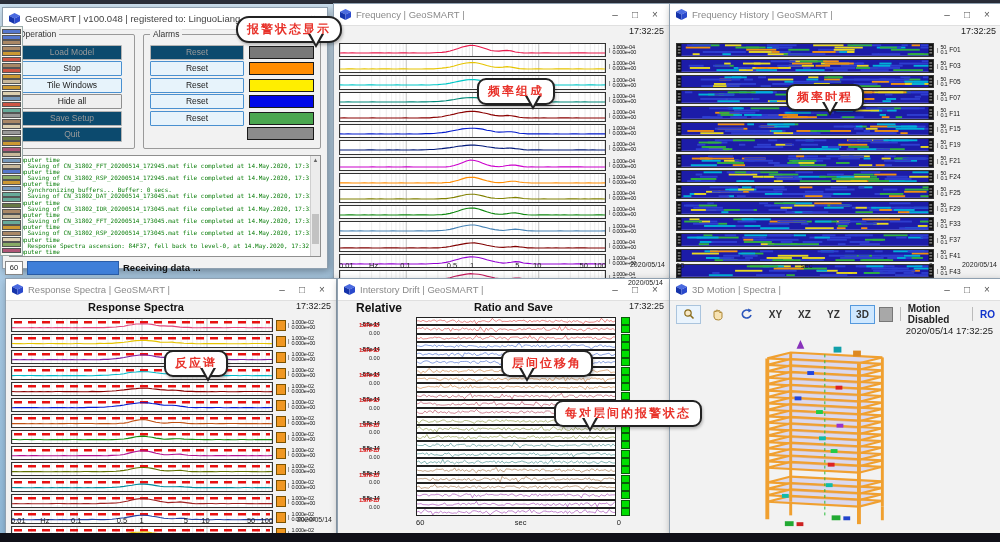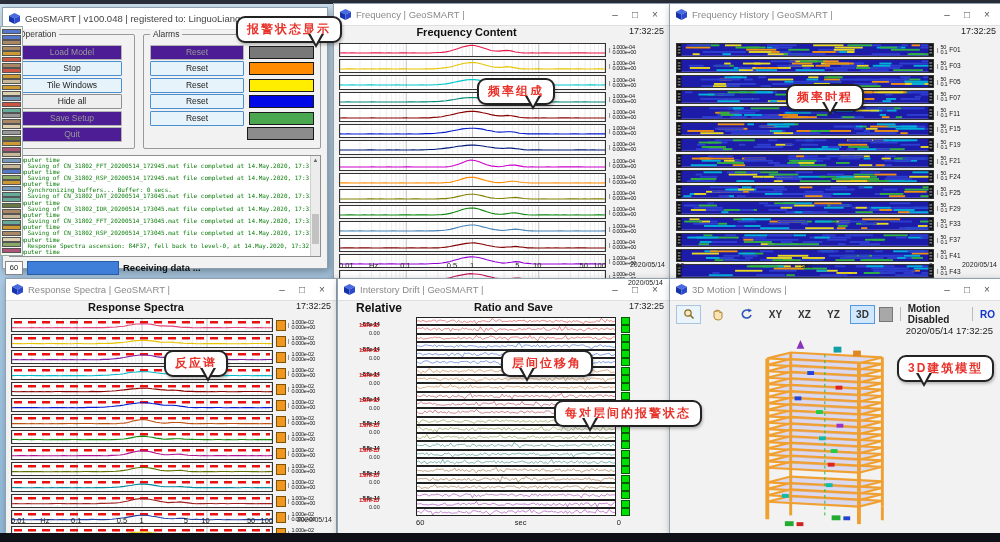--- a/index.html
+++ b/index.html
@@ -37,21 +37,21 @@
 
   
   .groups{display:flex;gap:8px;padding:4px 6px 2px 6px;}
   .groupbox{border:1px solid #9a9a9a;border-radius:2px;position:relative;padding:8px 6px 4px 6px;}
   .grouplab{position:absolute;top:-6px;left:6px;background:#f2f2f2;padding:0 3px;font-size:8.5px;color:#333;}
   .op{flex:0 0 112px;display:flex;flex-direction:column;gap:3px;}
   .al{flex:1;display:flex;flex-direction:column;gap:3px;}
   .btn{height:13px;font-size:8.5px;line-height:12px;text-align:center;border-radius:1px;}
   .btn.on{background:#e7f3fb;border:1px solid #4a90d0;color:#222;}
   .btn.norm{background:#efefef;border:1px solid #8f8f8f;color:#222;}
-  .btn.off{background:#4c1d95;border:1px solid #b4b4b4;color:#9a9a9a;}
+  .btn.off{background:#0c4a6e;border:1px solid #b4b4b4;color:#9a9a9a;}
   .alrow{display:flex;gap:5px;align-items:center;}
   .alrow .btn{flex:0 0 92px;}
   .alspacer{flex:0 0 92px;}
   .albar{flex:1;height:11px;border:1.5px solid #1a1a1a;}
   .logbox{margin:4px 6px 0 6px;height:100px;background:#fff;border:1px solid #8f8f8f;position:relative;overflow:hidden;}
   .loglines{position:absolute;left:3px;top:1px;right:12px;font-family:"DejaVu Sans Mono",monospace;
     font-size:6px;line-height:6.15px;color:#0a7d0a;white-space:nowrap;}
   .vsb{position:absolute;right:0;top:0;bottom:0;width:9px;background:#ececec;border-left:1px solid #cfcfcf;}
   .vsb .arr{display:block;font-size:6px;color:#666;text-align:center;line-height:8px;}
   .vsb .thumb{position:absolute;left:1px;right:1px;top:58%;height:30%;background:#c2c2c2;}
@@ -255,21 +255,20 @@
           <polygon points="10,2.5 5,5 5,10 10,7.5" fill="#2a49cc"></polygon>
         </svg>
       <span class="wtitle">Frequency | GeoSMART |</span>
       <span class="winbtns">
           <span class="winbtn">–</span>
           <span class="winbtn">□</span>
           <span class="winbtn">×</span>
         </span>
     </div>
     <div class="whead">
-      <span class="wheading">Frequency Content</span>
       <span class="wtime">17:32:25</span>
     </div>
     <div class="rowsarea" id="freq-rows" style="left:5px;right:4px;top:38px;bottom:22px;">
         <div class="prow" style="flex: 1 1 0%; margin: 1px 0px;">
           <div class="strip">
             <svg viewBox="0 0 260 12" preserveAspectRatio="none">
               <path d="M19.6 0V12M31.0 0V12M39.1 0V12M45.4 0V12M50.6 0V12M54.9 0V12M58.7 0V12M62.0 0V12M84.6 0V12M96.0 0V12M104.1 0V12M110.4 0V12M115.6 0V12M119.9 0V12M123.7 0V12M127.0 0V12M149.6 0V12M161.0 0V12M169.1 0V12M175.4 0V12M180.6 0V12M184.9 0V12M188.7 0V12M192.0 0V12M214.6 0V12M226.0 0V12M234.1 0V12M240.4 0V12M245.6 0V12M249.9 0V12M253.7 0V12M257.0 0V12" stroke="#dcdcdc" stroke-width="0.5" fill="none"></path>
               <path d="M0 0V12M65 0V12M130 0V12M195 0V12M260 0V12" stroke="#9a9a9a" stroke-width="0.6" fill="none"></path>
               <path d="M0 8.9L4 8.7L8 8.9L12 8.7L16 8.9L20 8.8L24 8.8L28 8.9L32 8.7L36 8.7L40 8.7L44 8.8L48 8.7L52 8.9L56 8.8L60 8.7L64 8.7L68 8.8L72 8.7L76 8.8L80 8.9L84 8.9L88 8.8L92 8.6L96 8.4L100 8.2L104 7.7L108 6.9L112 5.7L116 4.4L120 2.9L124 2.1L128 1.3L132 1.5L136 2.5L140 3.6L144 4.9L148 6.4L152 6.9L156 7.0L160 6.5L164 6.3L168 6.8L172 7.8L176 8.4L180 8.7L184 8.8L188 8.6L192 8.9L196 8.8L200 8.7L204 8.7L208 8.9L212 8.8L216 8.9L220 8.8L224 8.8L228 8.7L232 8.7L236 8.7L240 8.7L244 8.9L248 8.9L252 8.9L256 8.8L260 8.9" fill="none" stroke="#e8194b" stroke-width="1.1"></path>
             </svg>
@@ -2125,21 +2124,21 @@
     <span class="axdate" style="right:6px;bottom:6px;">2020/05/14</span>
   </div>
 
   <div class="window" id="w-3d" style="left:669px;top:278px;width:331px;height:257px;">
     <div class="titlebar">
       <svg class="cube" viewBox="0 0 10 10">
           <polygon points="5,0 10,2.5 5,5 0,2.5" fill="#4a6ae0"></polygon>
           <polygon points="0,2.5 5,5 5,10 0,7.5" fill="#1533aa"></polygon>
           <polygon points="10,2.5 5,5 5,10 10,7.5" fill="#2a49cc"></polygon>
         </svg>
-      <span class="wtitle">3D Motion | Windows |</span>
+      <span class="wtitle">3D Motion | Spectra |</span>
       <span class="winbtns">
           <span class="winbtn">–</span>
           <span class="winbtn">□</span>
           <span class="winbtn">×</span>
         </span>
     </div>
     <div class="toolbar">
       <span class="tbtn box">
           <svg width="12" height="12" viewBox="0 0 12 12">
             <circle cx="5" cy="5" r="3.2" fill="#f7e9c8" stroke="#8a6d1d" stroke-width="1.2"></circle>
@@ -2211,22 +2210,21 @@
           <rect x="140" y="131" width="7" height="4" fill="#dd2222"></rect>
           <rect x="138" y="152" width="7" height="4" fill="#11bbaa"></rect>
           <rect x="93" y="163" width="7" height="4" fill="#11bbaa"></rect>
           <rect x="96" y="190.99999999999994" width="9" height="5" fill="#22aa33"></rect>
           <rect x="108" y="191.99999999999994" width="7" height="4" fill="#cc2222"></rect>
           <rect x="144" y="184.99999999999994" width="9" height="5" fill="#22aa33"></rect>
           <rect x="156" y="185.99999999999994" width="7" height="4" fill="#2244cc"></rect>
         </svg></div>
   </div>
 
-  <div class="callout tr" style="left:236px;top:16px;">报警状态显示</div>
+  <div class="callout tr" style="left:236px;top:16px;border-radius:13px;">报警状态显示</div>
   <div class="callout tr" style="left:477px;top:78px;">频率组成</div>
   <div class="callout tc" style="left:786px;top:84px;">频率时程</div>
   <div class="callout tr" style="left:164px;top:350px;text-align:center;">反应谱</div>
   <div class="callout tl" style="left:554px;top:400px;">每对层间的报警状态</div>
   <div class="callout tl" style="left:501px;top:350px;">层间位移角</div>
-  <div class="callout tl" style="left:897px;top:355px;">3D建筑模型</div>
 
   <div class="taskbar"></div>
 </div>
 
 </body></html>

